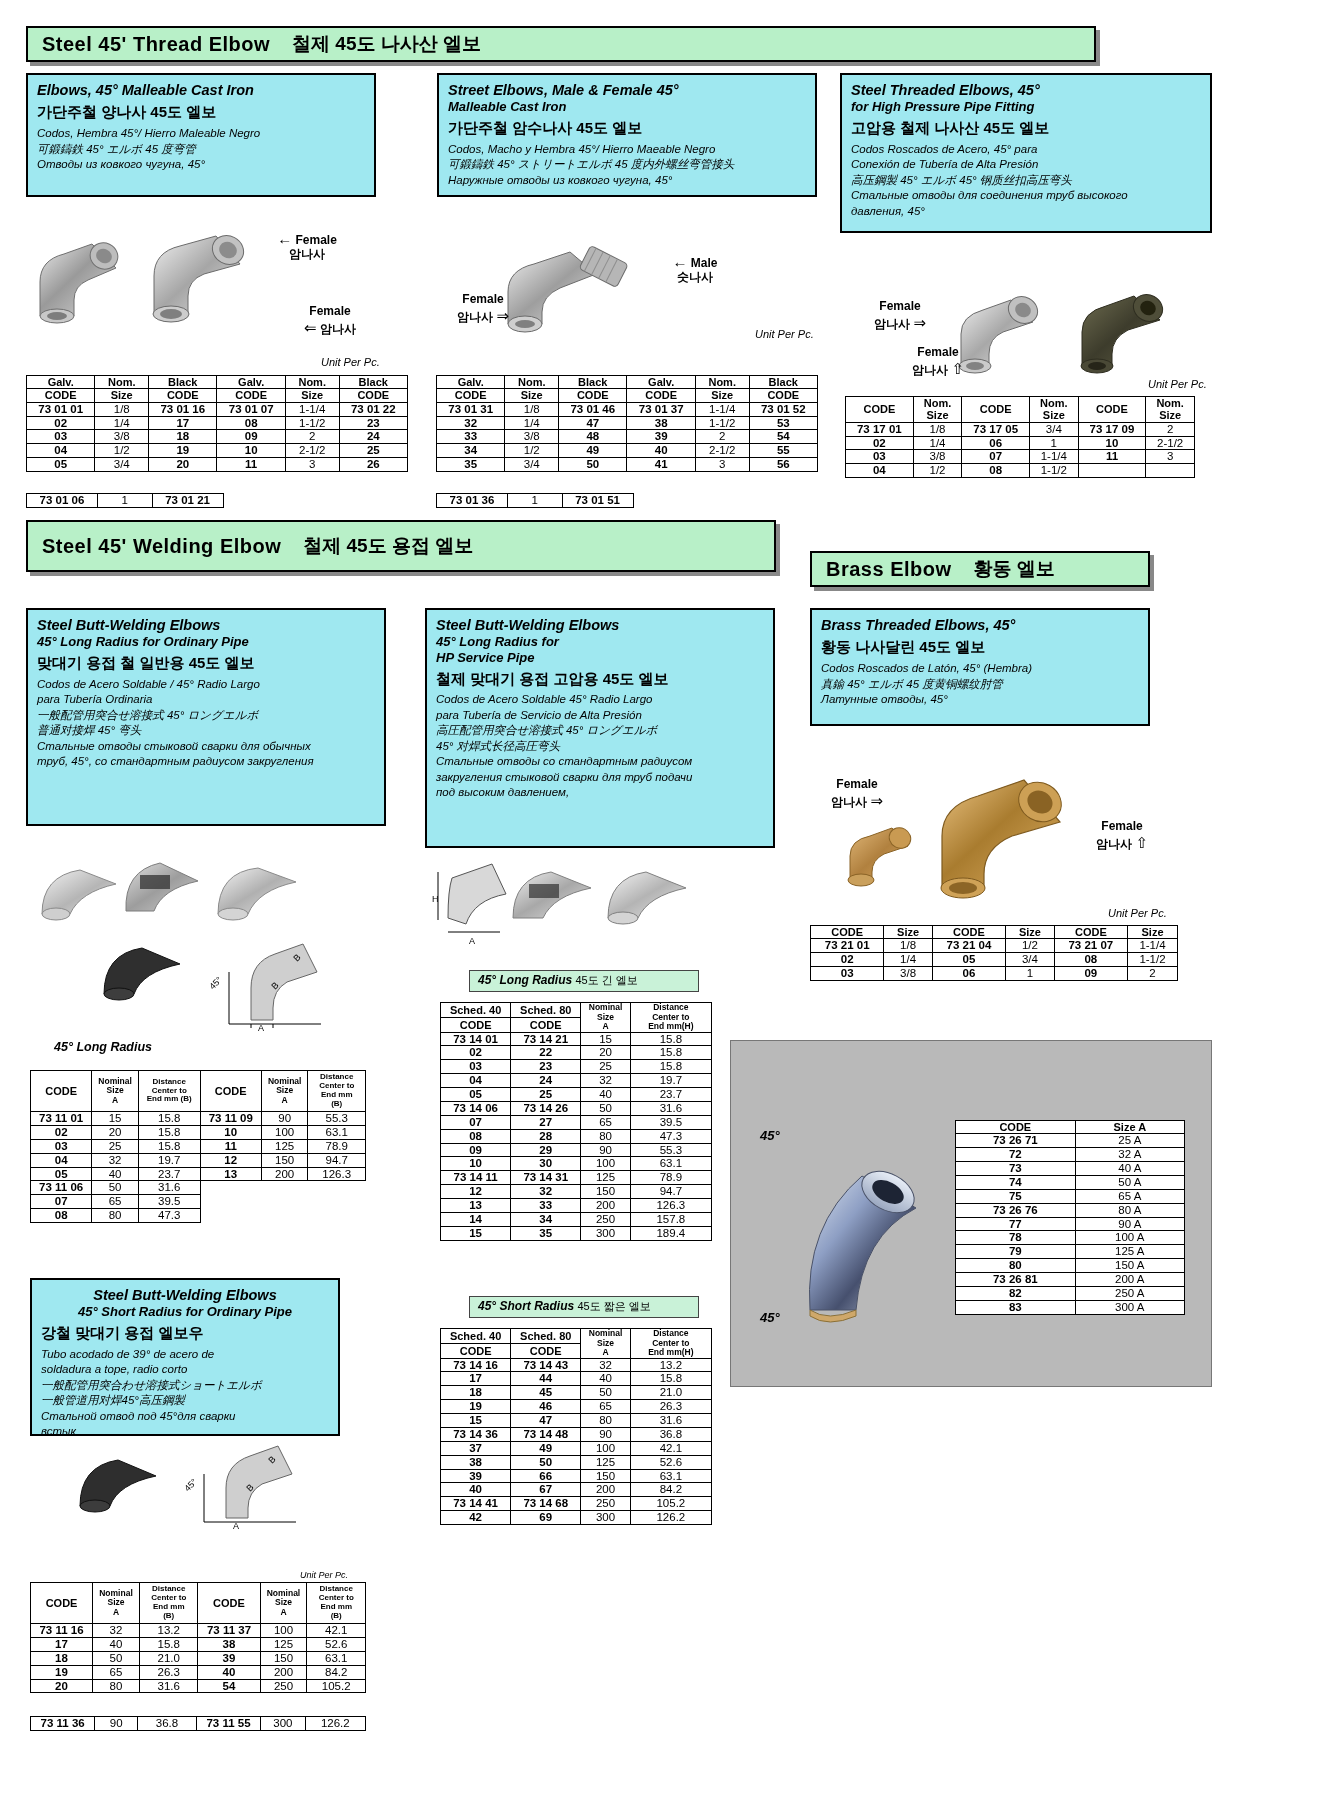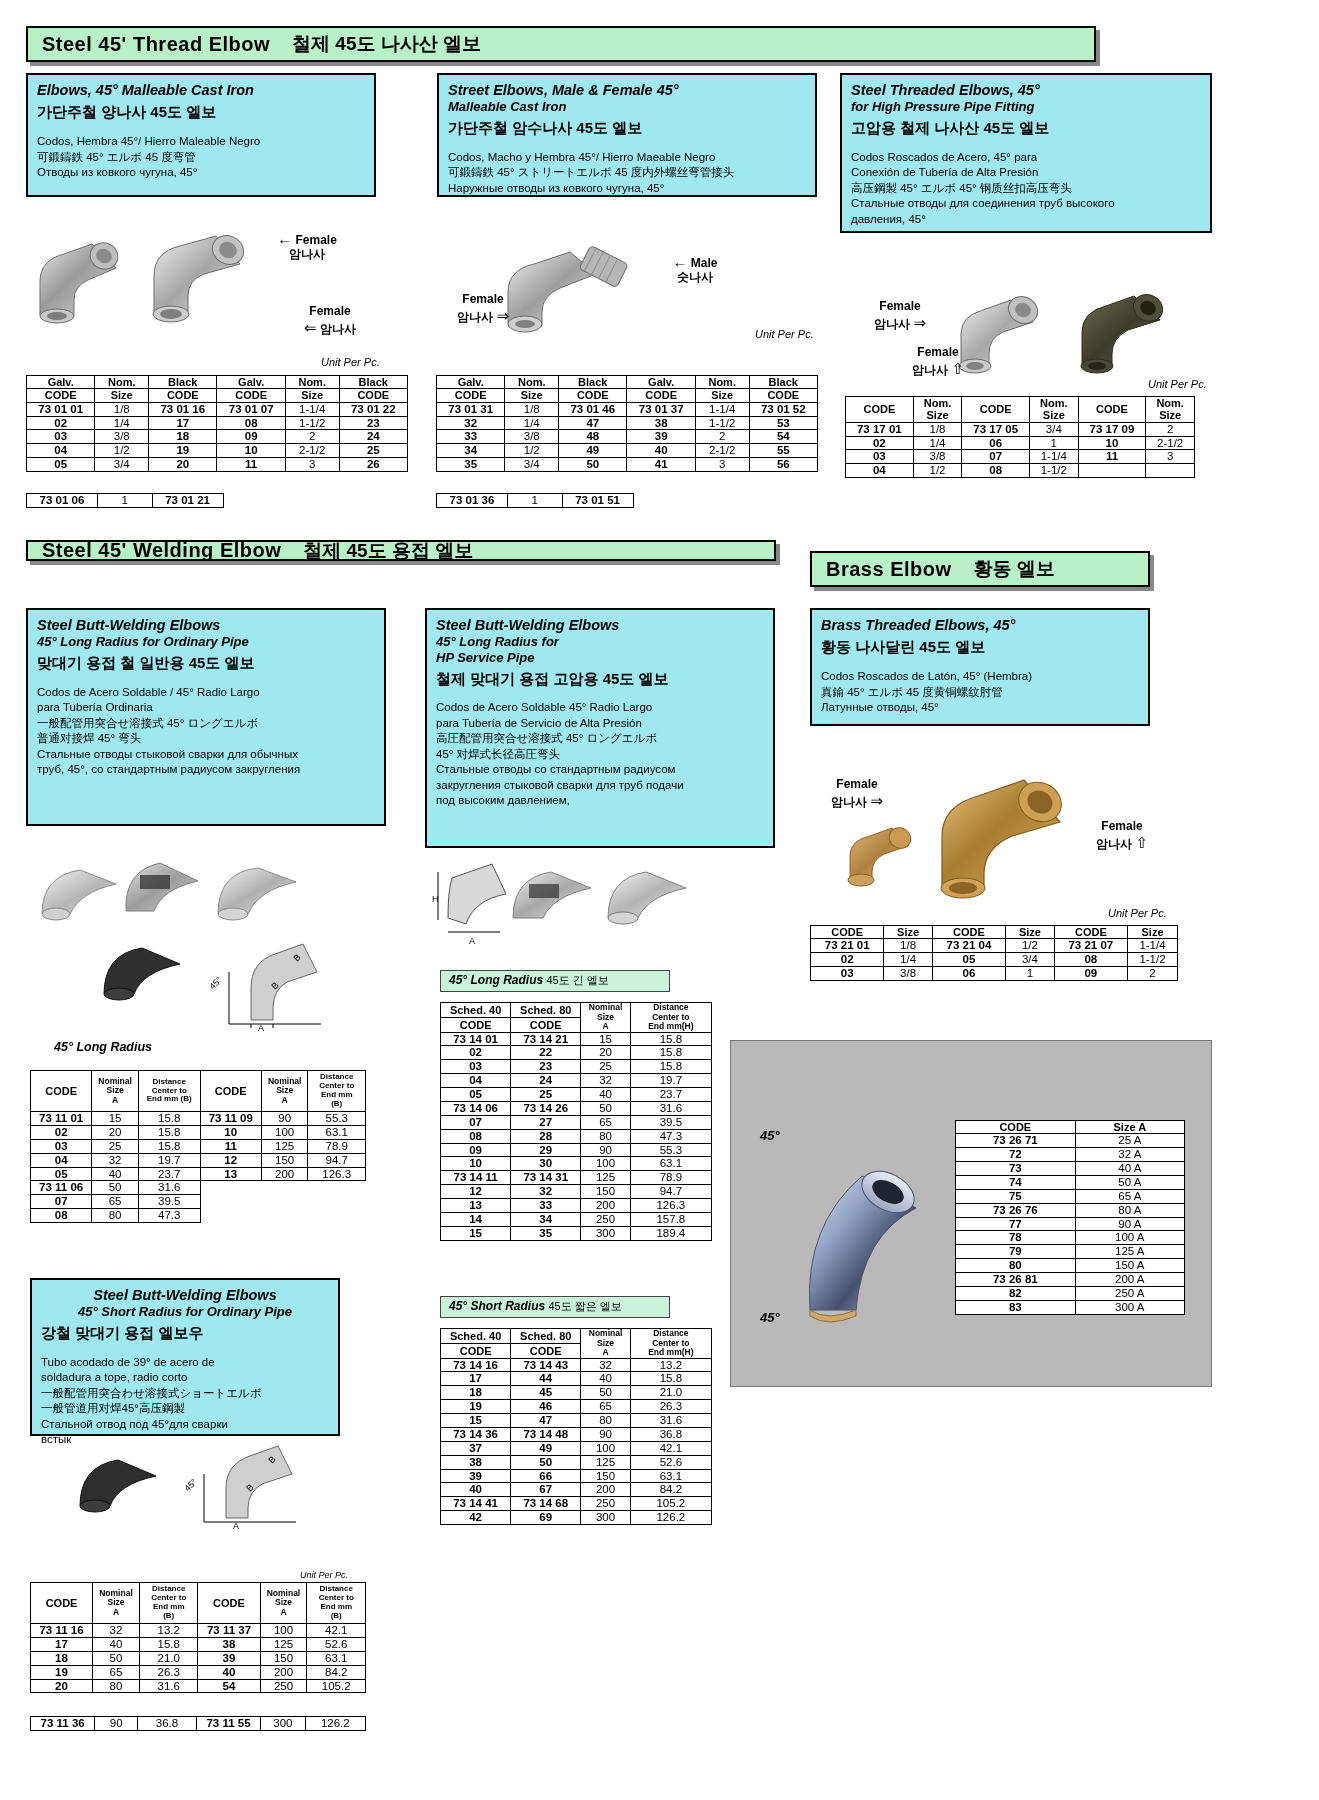--- a/index.html
+++ b/index.html
@@ -10,39 +10,39 @@
   .banner{position:absolute;border:2px solid #000;background:#b8f0c8;box-sizing:border-box;
           display:flex;align-items:center;padding-left:14px;box-shadow:4px 4px 0 #888;}
   .banner .t1{font-weight:bold;font-size:20px;letter-spacing:.5px;}
   .banner .t2{font-weight:bold;font-size:19px;margin-left:22px;}
 
   
   .info{position:absolute;border:2px solid #000;background:#9fe8f0;box-sizing:border-box;padding:7px 9px;}
   .info .en{font-style:italic;font-weight:bold;font-size:14.5px;line-height:1.2;}
   .info .en2{font-style:italic;font-weight:bold;font-size:13px;line-height:1.2;}
   .info .kr{font-weight:bold;font-size:15px;margin-top:4px;line-height:1.25;}
-  .info .sm{font-size:11.5px;line-height:1.35;margin-top:12px;}
+  .info .sm{font-size:11.5px;line-height:1.35;margin-top:4px;font-style:italic;}
   .info .sm div{white-space:nowrap;}
 
   
   table.grid{position:absolute;border-collapse:collapse;background:#fff;}
   table.grid th,table.grid td{border:1px solid #000;font-size:11.5px;text-align:center;
        padding:0 3px;line-height:1.12;white-space:nowrap;}
   table.grid th{font-weight:bold;font-size:11px;}
   table.grid td.code{font-weight:bold;}
   .unit{position:absolute;font-size:11px;font-style:italic;}
 
   
   .cap{position:absolute;font-size:12.5px;font-weight:bold;font-style:italic;}
   .callout{position:absolute;font-size:12px;text-align:center;line-height:1.15;}
   .callout b{font-weight:bold;}
   .arrow{font-size:15px;}
 
   .greenlabel{position:absolute;background:#c9f2d8;border:1px solid #444;font-size:12px;
-     font-weight:bold;font-style:italic;padding:2px 8px;box-sizing:border-box;}
+     font-weight:bold;font-style:italic;padding:2px 8px;box-sizing:border-box;margin-left:29px;}
   .greenlabel span.k{font-style:normal;font-weight:normal;font-size:11px;}
 
   
   .photo{position:absolute;overflow:hidden;}
   .grayfield{position:absolute;background:#b9b9b9;border:1px solid #777;}
 
   svg{display:block;}
 </style>
 </head>
 <body>
@@ -394,21 +394,21 @@
           <td class="code">04</td>
           <td>1/2</td>
           <td class="code">08</td>
           <td>1-1/2</td>
           <td></td>
           <td></td>
         </tr>
   </tbody>
     </table>
 
-  <div class="banner" style="left:26px;top:540px;width:750px;height:21px;">
+  <div class="banner" style="left:26px;top:520px;width:750px;height:52px;">
     <span class="t1">Steel 45' Welding Elbow</span>
     <span class="t2">철제 45도 용접 엘보</span>
   </div>
 
   <div class="banner" style="left:810px;top:551px;width:340px;height:36px;">
     <span class="t1">Brass Elbow</span>
     <span class="t2">황동 엘보</span>
   </div>
 
   <div class="info" style="left:26px;top:608px;width:360px;height:218px;">

